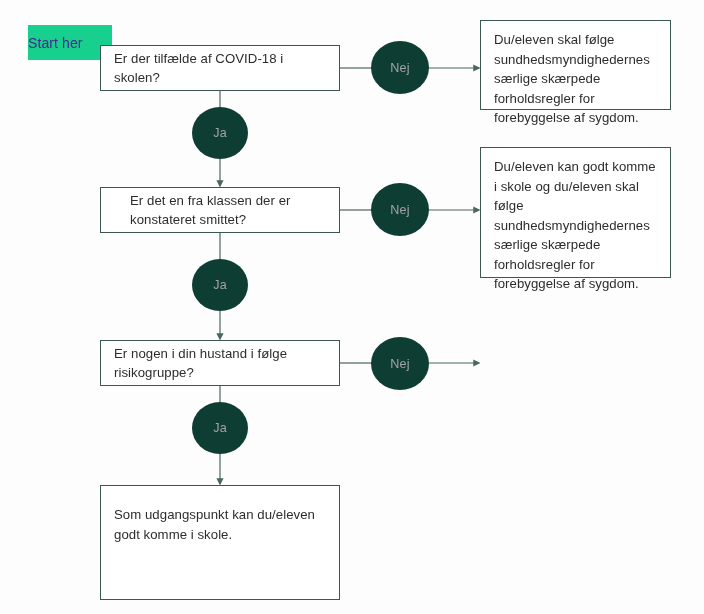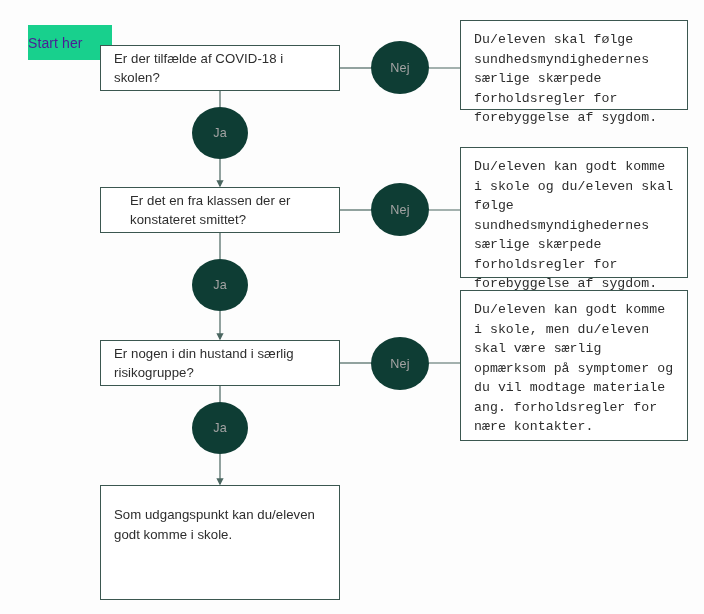--- a/index.html
+++ b/index.html
@@ -53,23 +53,22 @@
     display: flex;
     align-items: center;
     padding: 0 13px;
   }
   #question-1 { top: 45px; }
   #question-2 { top: 187px; padding-left: 29px; }
   #question-3 { top: 340px; }
 
   
   .outcome {
-    left: 460px;
-    width: 228px;
-    font-family: Liberation Mono, monospace;
+    left: 480px;
+    width: 191px;
   }
   #outcome-1 { top: 20px;  height: 90px; }
   #outcome-2 { top: 147px; height: 131px; }
   #outcome-3 { top: 290px; height: 151px; }
 
   
   #final-box {
     left: 100px;
     top: 485px;
     width: 240px;
@@ -168,21 +167,21 @@
 
   <div id="question-2" class="node-box question">
     <div>
       <p>Er det en fra klassen der er</p>
       <p>konstateret smittet?</p>
     </div>
   </div>
 
   <div id="question-3" class="node-box question">
     <div>
-      <p>Er nogen i din hustand i særlig</p>
+      <p>Er nogen i din hustand i følge</p>
       <p>risikogruppe?</p>
     </div>
   </div>
 
   <div id="ja-1" class="ellipse ellipse-ja">
     <span>Ja</span>
   </div>
   <div id="ja-2" class="ellipse ellipse-ja">
     <span>Ja</span>
   </div>
@@ -201,21 +200,18 @@
   </div>
 
   <div id="outcome-1" class="node-box outcome">
     <p>Du/eleven skal følge sundhedsmyndighedernes særlige skærpede forholdsregler for forebyggelse af sygdom.</p>
   </div>
 
   <div id="outcome-2" class="node-box outcome">
     <p>Du/eleven kan godt komme i skole og du/eleven skal følge sundhedsmyndighedernes særlige skærpede forholdsregler for forebyggelse af sygdom.</p>
   </div>
 
-  <div id="outcome-3" class="node-box outcome">
-    <p>Du/eleven kan godt komme i  skole, men du/eleven skal være særlig opmærksom på symptomer og du vil modtage materiale ang. forholdsregler for nære kontakter.</p>
-  </div>
 
   <div id="final-box" class="node-box">
     <p>Som udgangspunkt kan du/eleven godt komme i skole.</p>
   </div>
 
 </div>
 
 </body></html>

